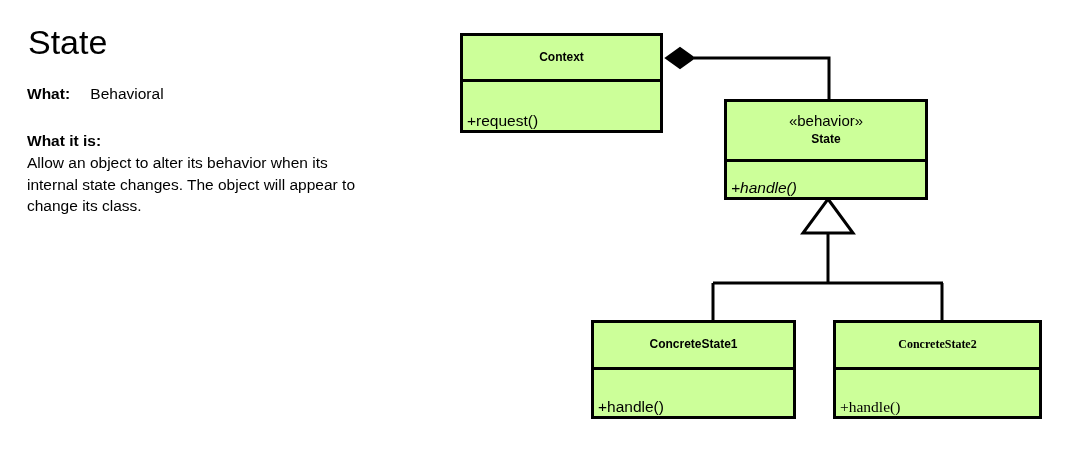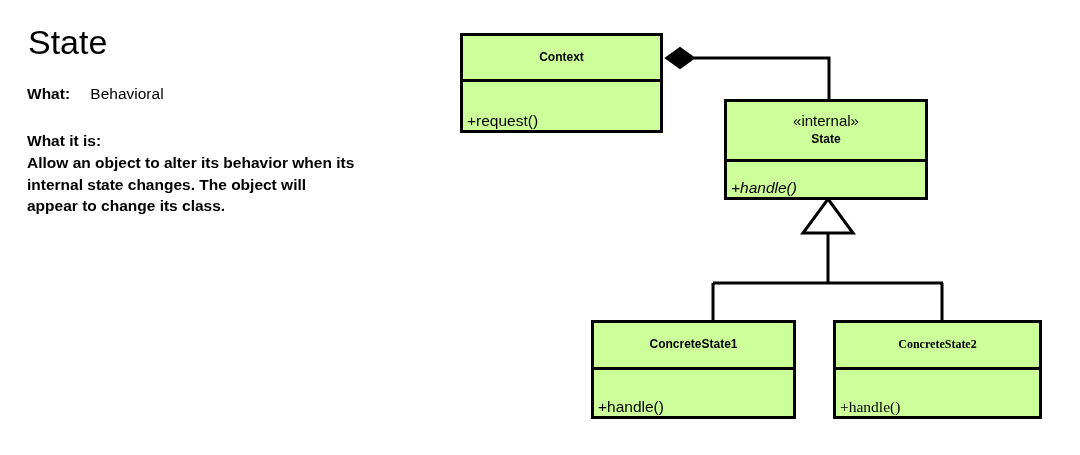--- a/index.html
+++ b/index.html
@@ -52,21 +52,21 @@
     margin-left: 16px;
   }
   .section-heading {
     font-size: 15.5px;
     font-weight: bold;
     line-height: 21px;
     margin: 0 0 1px 1px;
   }
   .section-body {
     font-size: 15.5px;
-    font-weight: bold;
+    font-weight: normal;
     line-height: 21.5px;
     margin: 0 0 0 1px;
     max-width: 330px;
   }
 
   
   .uml-canvas {
     position: absolute;
     left: 0;
     top: 0;
@@ -194,21 +194,21 @@
       <div class="uml-compartment uml-header">
         <div class="uml-name">Context</div>
       </div>
       <div class="uml-compartment uml-members">
         <div class="uml-member">+request()</div>
       </div>
     </div>
 
     <div class="uml-class" id="class-state">
       <div class="uml-compartment uml-header">
-        <div class="uml-stereotype">«internal»</div>
+        <div class="uml-stereotype">«behavior»</div>
         <div class="uml-name">State</div>
       </div>
       <div class="uml-compartment uml-members">
         <div class="uml-member abstract">+handle()</div>
       </div>
     </div>
 
     <div class="uml-class" id="class-concretestate1">
       <div class="uml-compartment uml-header">
         <div class="uml-name">ConcreteState1</div>

